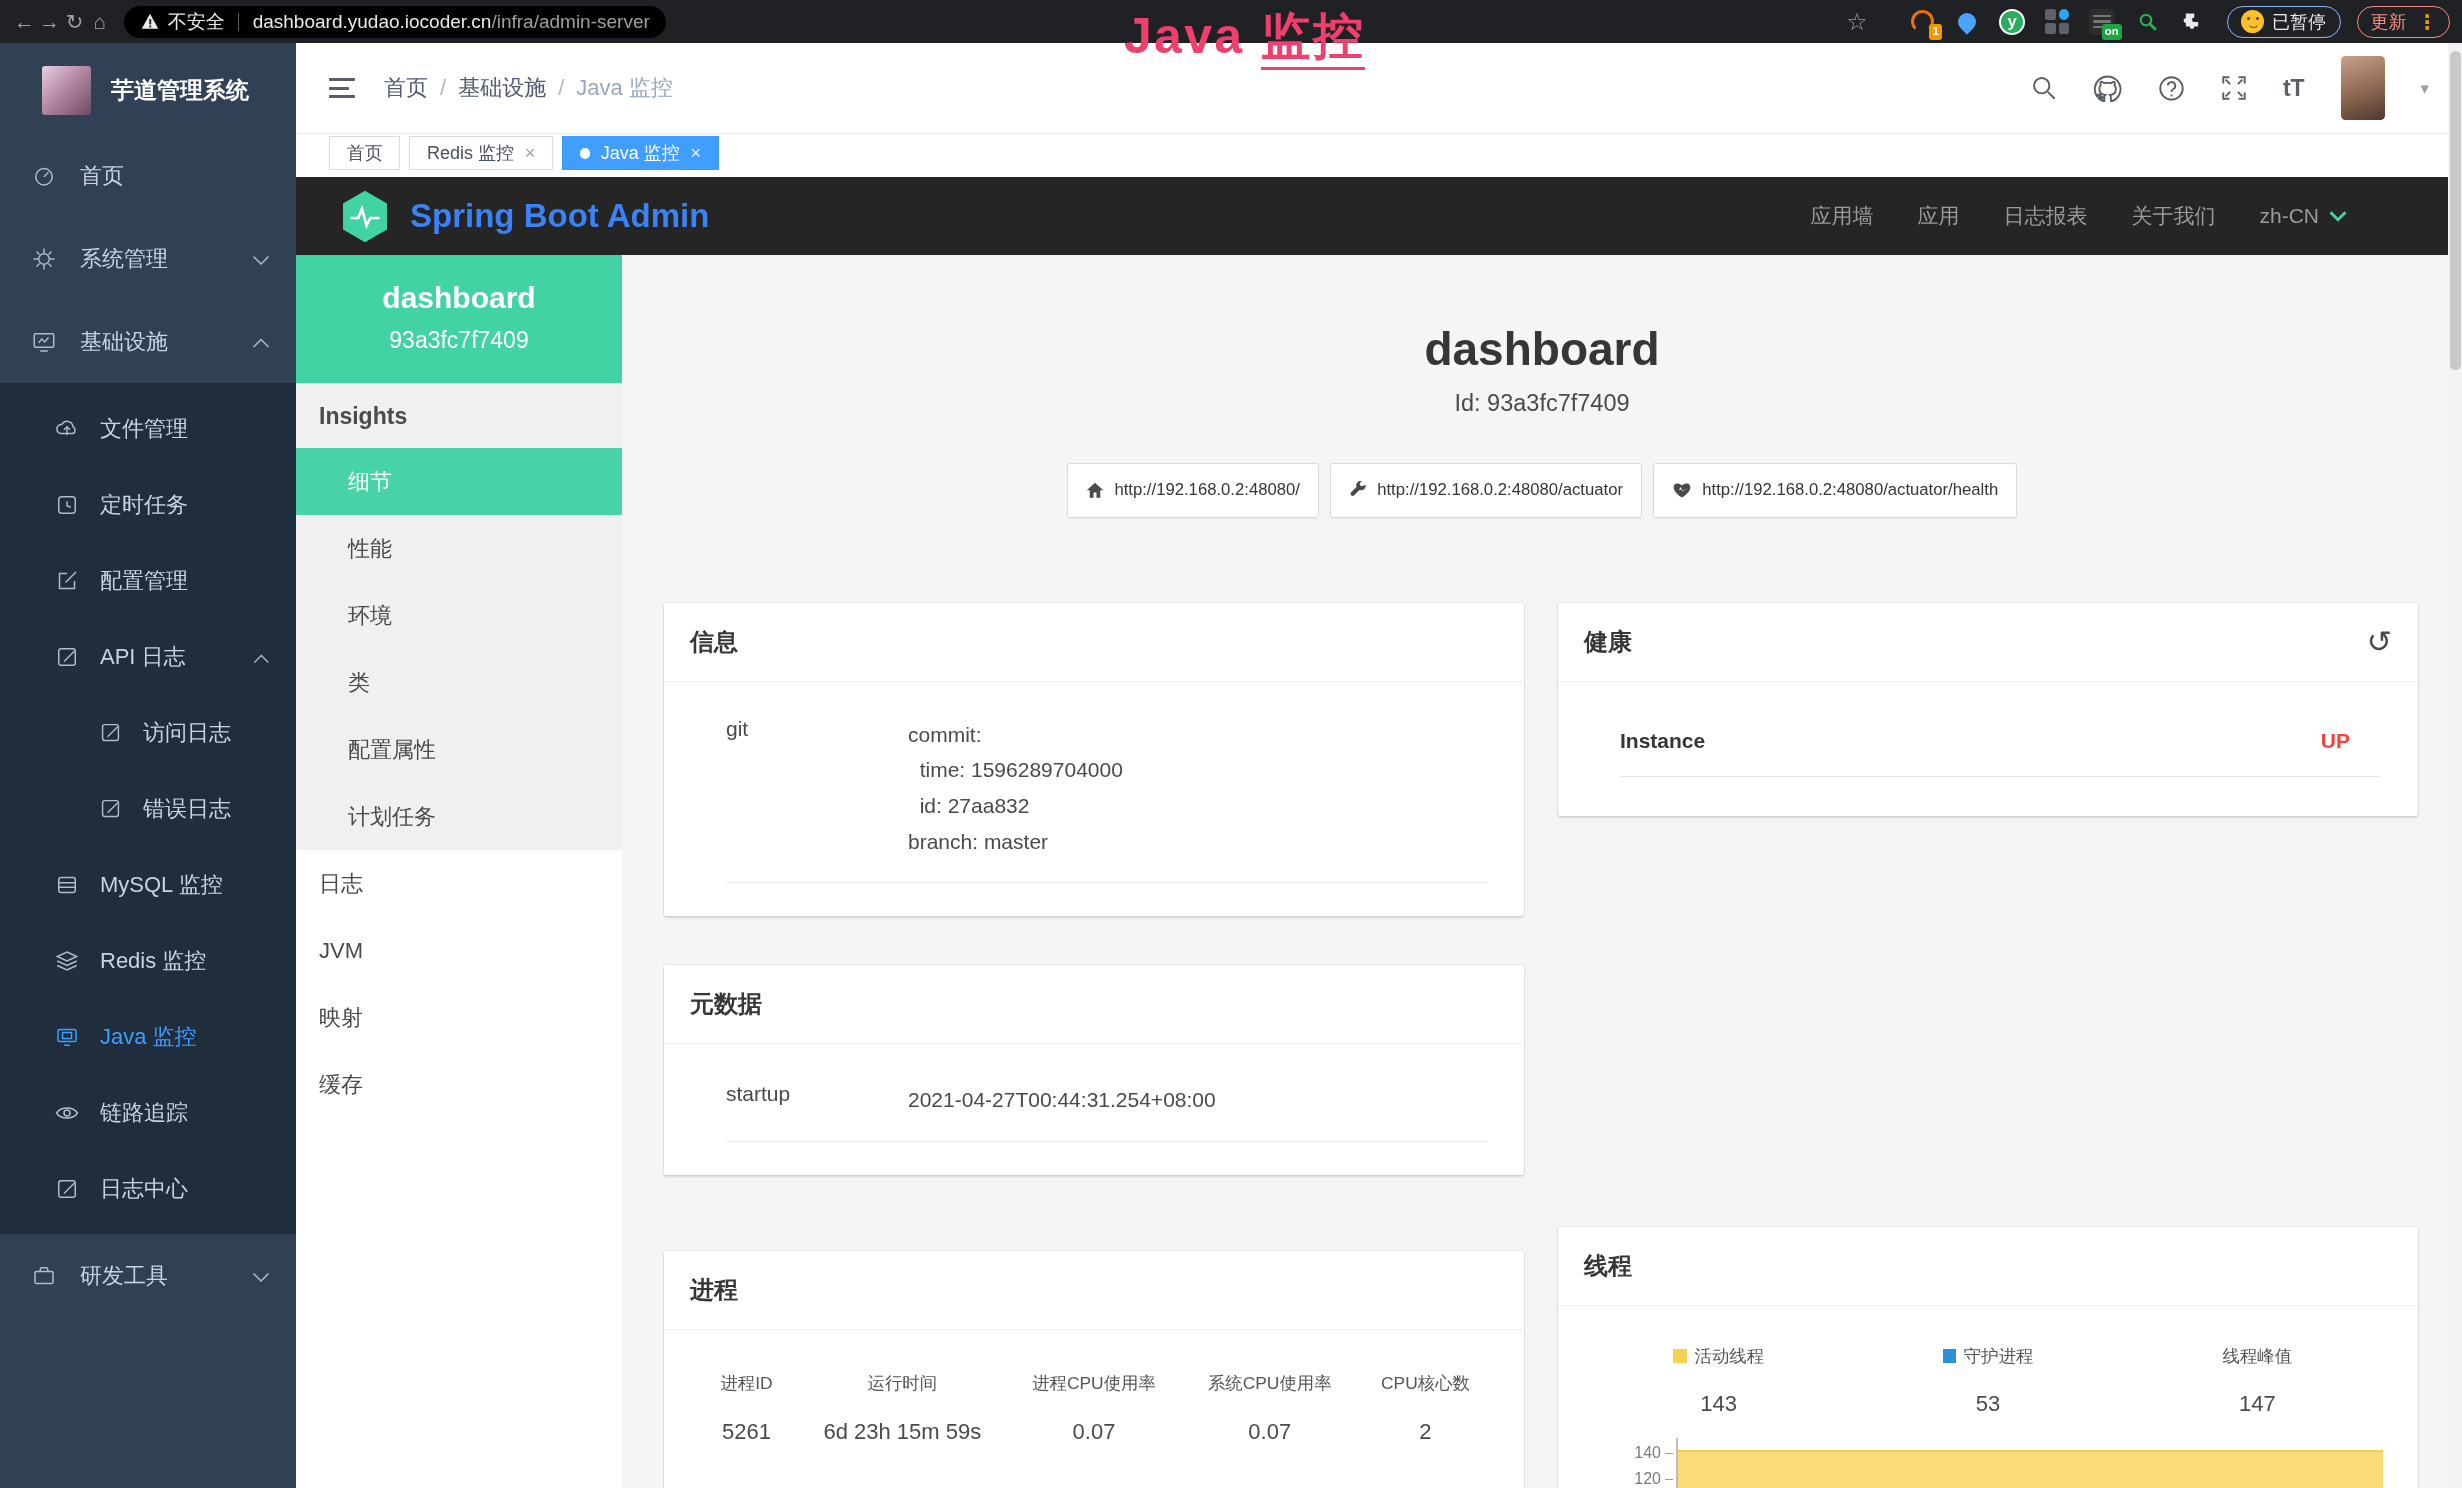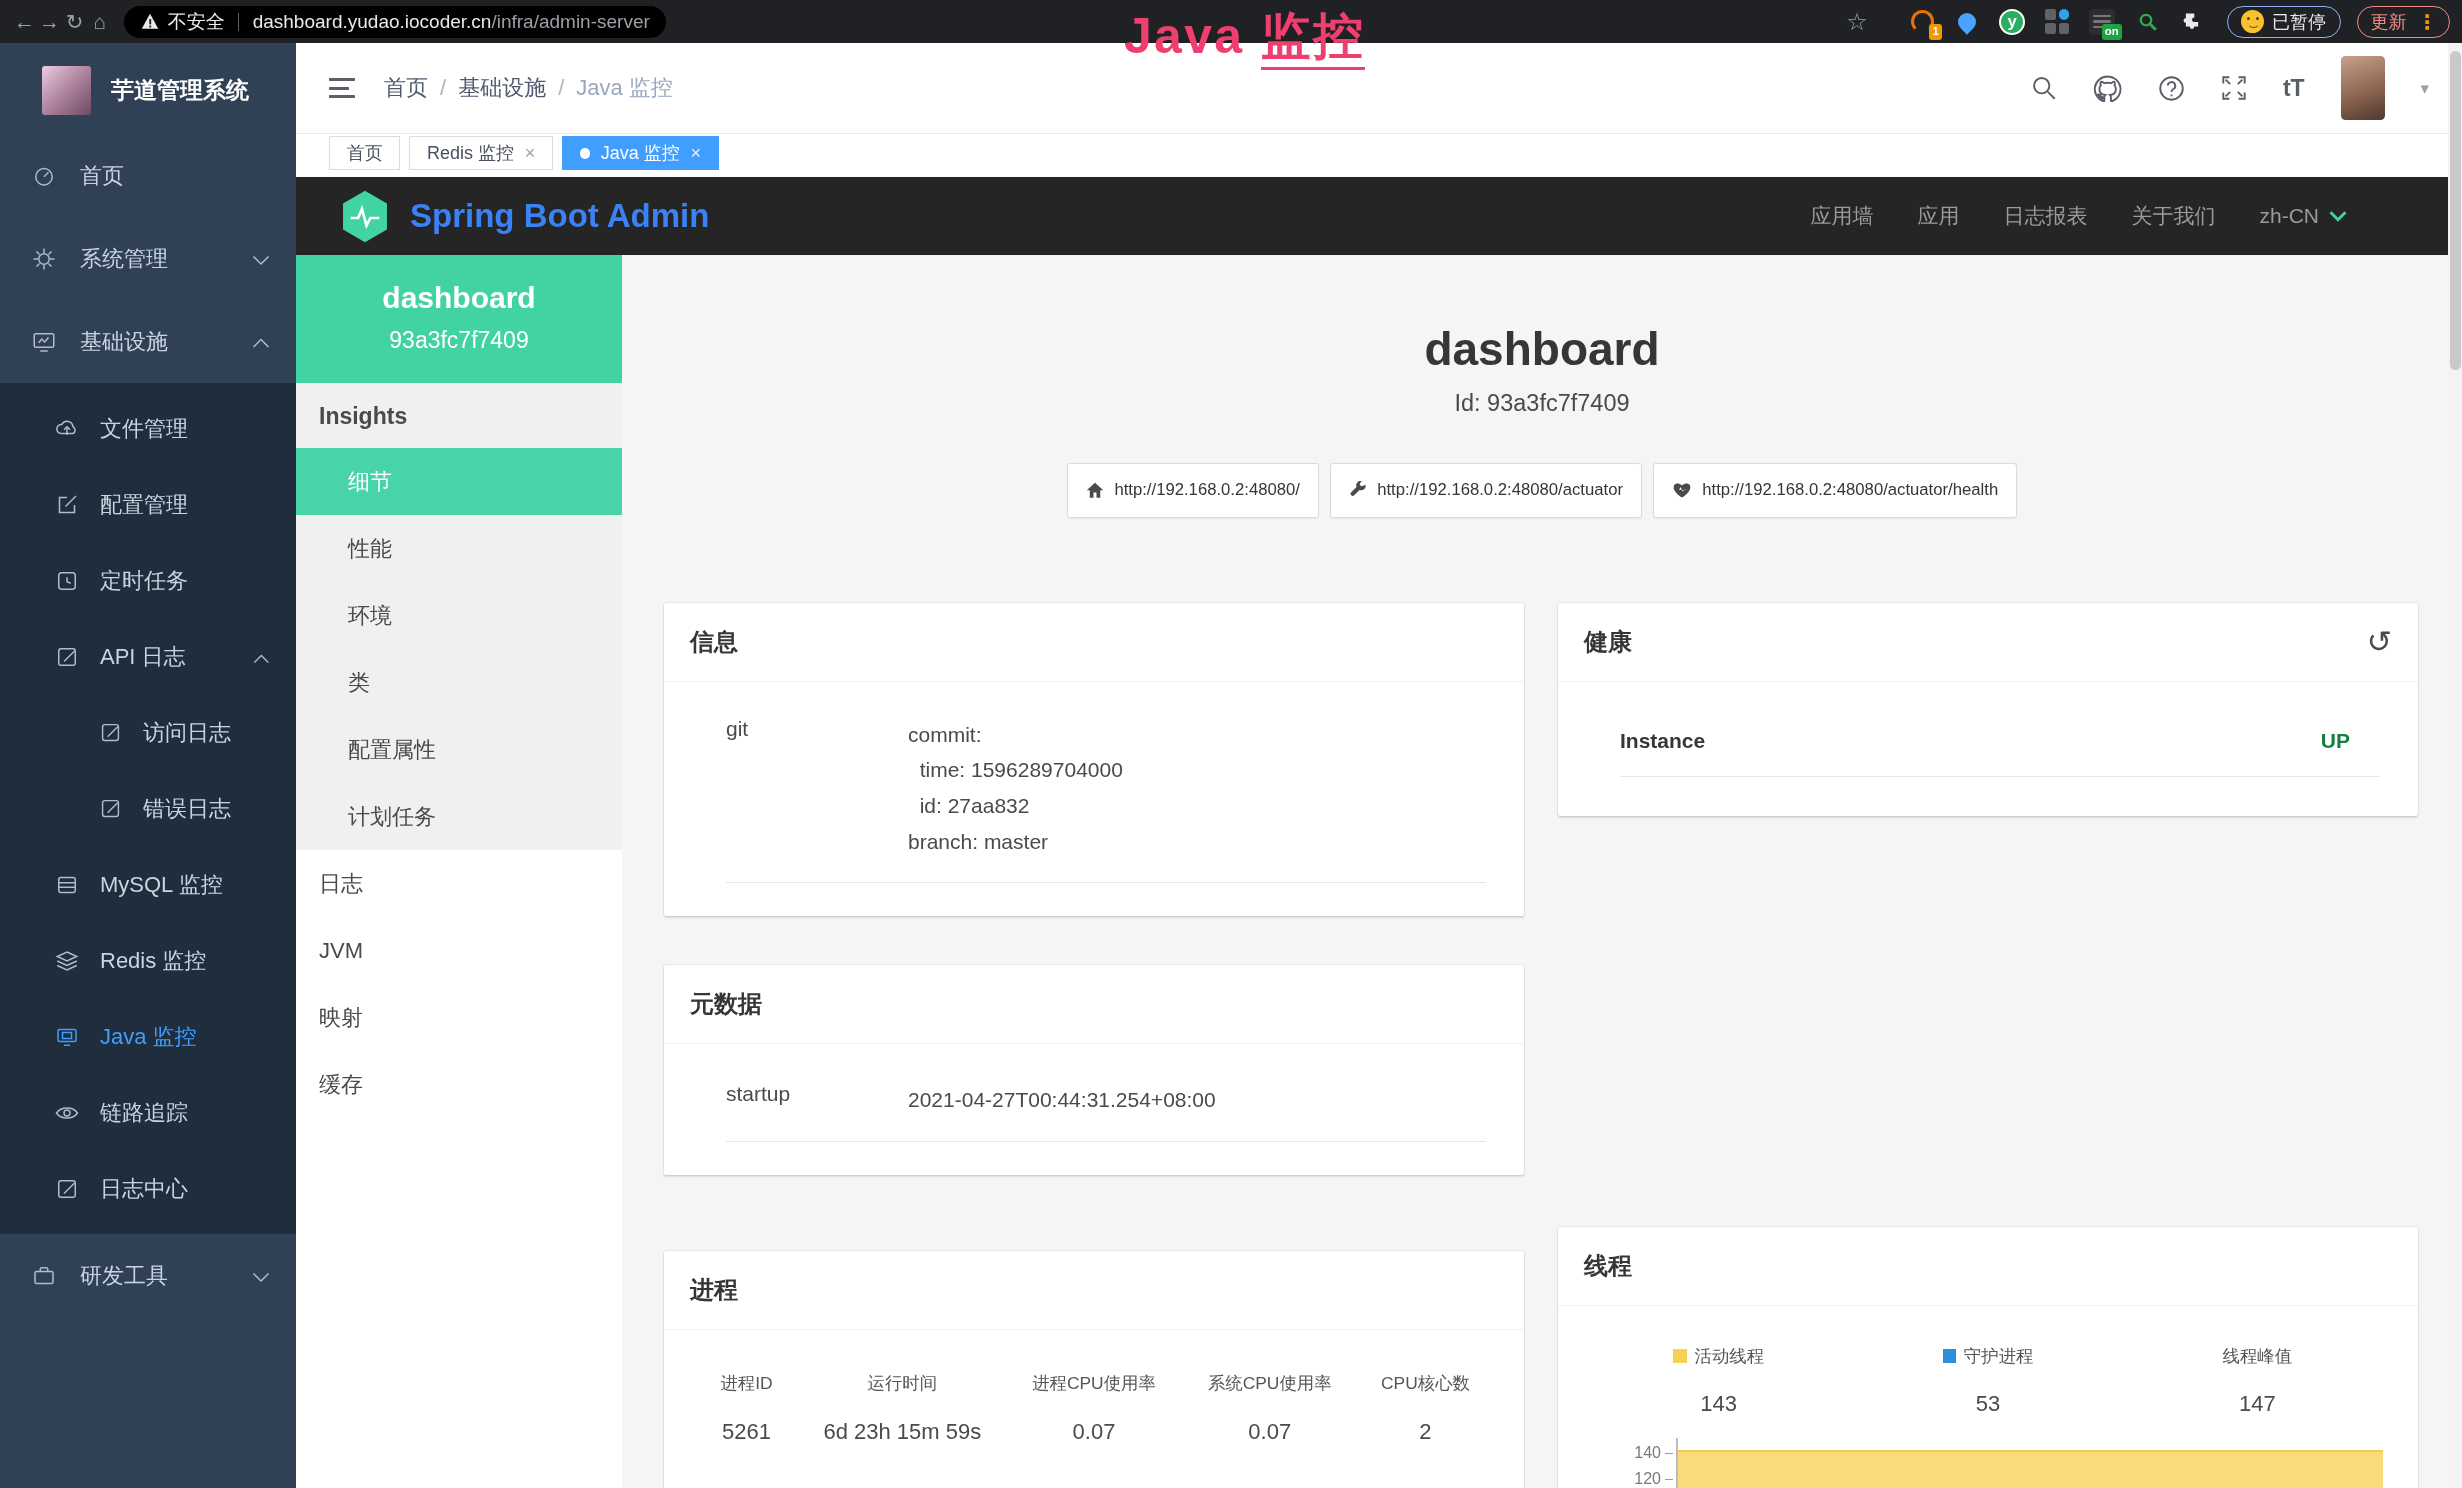--- a/index.html
+++ b/index.html
@@ -135,21 +135,21 @@
   .card-body{padding:26px 26px 33px;}
 
   .kv{display:flex;padding:20px 12px 0 36px;}
   .kv-label{width:182px;flex:none;font-size:21px;color:#4a4a4a;}
   .kv-value{flex:1;font-size:21px;color:#4a4a4a;line-height:1.7;}
   .pre{white-space:pre-wrap;}
   .kv-rule{height:0;border-bottom:1.5px solid #e6e6e6;margin:23px 12px 0 36px;}
 
   .health-row{display:flex;align-items:center;justify-content:space-between;padding:21px 42px 0 36px;}
   .health-name{font-size:21px;font-weight:600;color:#363636;}
-  .health-status{font-size:21px;font-weight:bold;color:#15803d;}
+  .health-status{font-size:21px;font-weight:bold;color:#ef4444;}
 
   .ptable{display:flex;text-align:center;padding:15px 4.6px 23px;}
   .pcol{display:flex;flex-direction:column;}
   .pcol.c1{width:13%;}.pcol.c2{width:26%;}.pcol.c3{width:22%;}.pcol.c4{width:22%;}.pcol.c5{width:17%;}
   .pth{font-size:17.4px;color:#555;}
   .ptv{font-size:22px;color:#4a4a4a;margin-top:24px;}
 
   .tlegend{display:flex;padding-top:12px;}
   .tleg-col{flex:1;display:flex;flex-direction:column;align-items:center;}
   .tleg-label{display:flex;align-items:center;gap:7.6px;font-size:17.4px;color:#555;}
@@ -305,34 +305,34 @@
                 <path d="M8 22a6 6 0 1 1 1-12 8 8 0 0 1 15 3 5 5 0 0 1 0 9H8z"></path>
                 <polyline points="16,24 16,14"></polyline>
                 <polyline points="12,17 16,13 20,17"></polyline>
               </svg>
             </span>
           <span>文件管理</span>
         </div>
         <div class="sub-item">
           <span class="icon">
             <svg width="24" height="24" viewBox="0 0 32 32">
+                <rect x="5" y="5" width="22" height="22" rx="4"></rect>
+                <polyline points="16,11 16,17 21,19"></polyline>
+              </svg>
+            </span>
+          <span>定时任务</span>
+        </div>
+        <div class="sub-item">
+          <span class="icon">
+            <svg width="24" height="24" viewBox="0 0 32 32">
                 <path d="M16 6H6v20h20V16"></path>
                 <line x1="14" y1="18" x2="28" y2="4"></line>
               </svg>
             </span>
           <span>配置管理</span>
-        </div>
-        <div class="sub-item">
-          <span class="icon">
-            <svg width="24" height="24" viewBox="0 0 32 32">
-                <rect x="5" y="5" width="22" height="22" rx="4"></rect>
-                <polyline points="16,11 16,17 21,19"></polyline>
-              </svg>
-            </span>
-          <span>定时任务</span>
         </div>
         <div class="sub-item">
           <span class="icon">
             <svg width="24" height="24" viewBox="0 0 32 32">
                 <rect x="5" y="5" width="22" height="22" rx="3"></rect>
                 <line x1="12" y1="22" x2="26" y2="8"></line>
               </svg>
             </span>
           <span>API 日志</span>
           <span class="chev">

